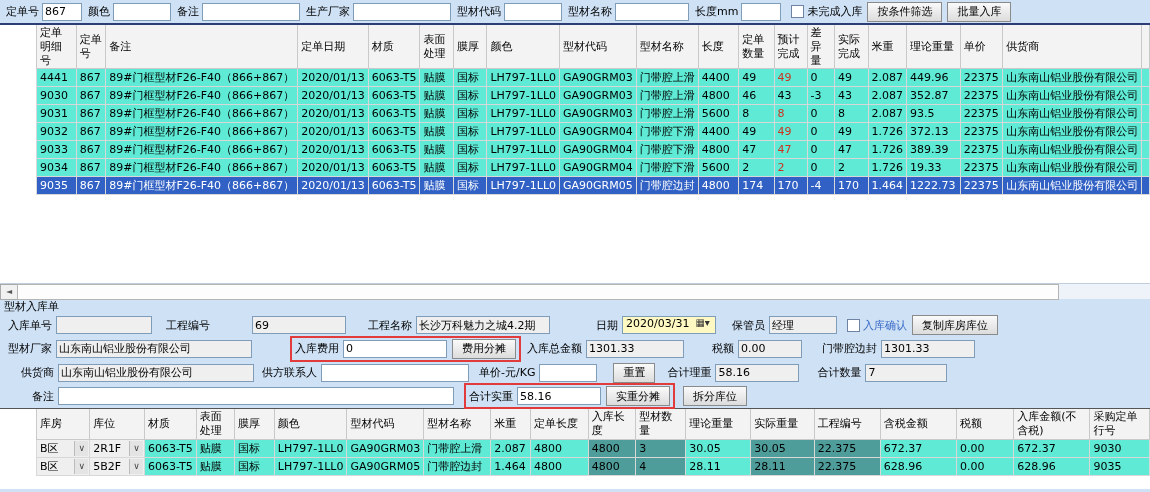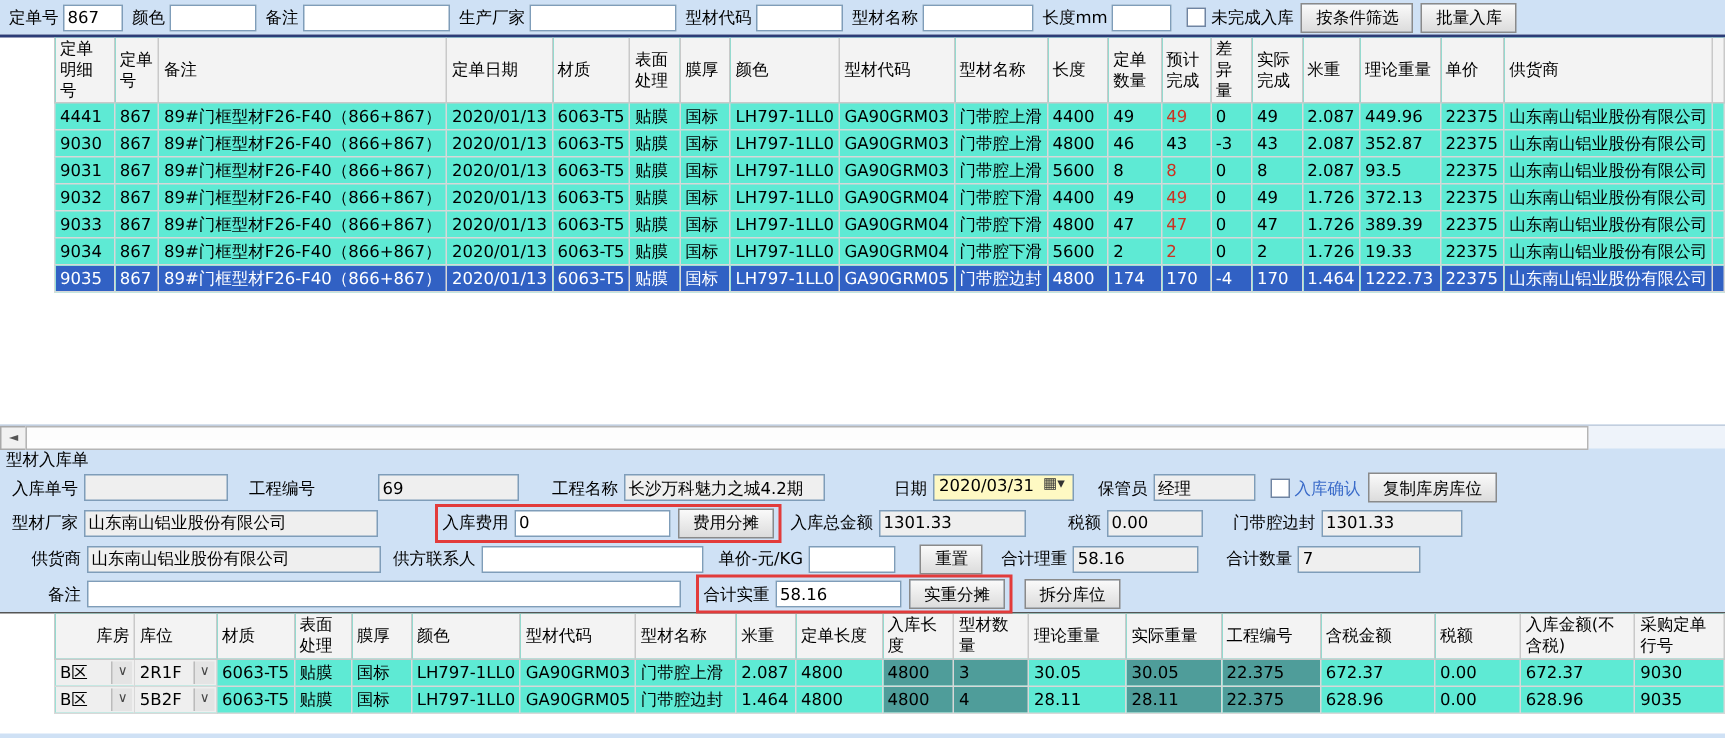--- a/index.html
+++ b/index.html
@@ -366,21 +366,21 @@
             <col style="width: 70px;">
             <col style="width: 68px;">
             <col style="width: 70px;">
             <col style="width: 82px;">
             <col style="width: 62px;">
             <col style="width: 82px;">
             <col style="width: 64px;">
           </colgroup>
           <thead>
             <tr>
-              <th style="height: 18px; text-align: right;">库房</th>
+              <th style="height: 18px;">库房</th>
               <th style="height: 18px;">库位</th>
               <th style="height: 18px;">材质</th>
               <th style="height: 18px;">表面处理</th>
               <th style="height: 18px;">膜厚</th>
               <th style="height: 18px;">颜色</th>
               <th style="height: 18px;">型材代码</th>
               <th style="height: 18px;">型材名称</th>
               <th style="height: 18px;">米重</th>
               <th style="height: 18px;">定单长度</th>
               <th style="height: 18px;">入库长度</th>

